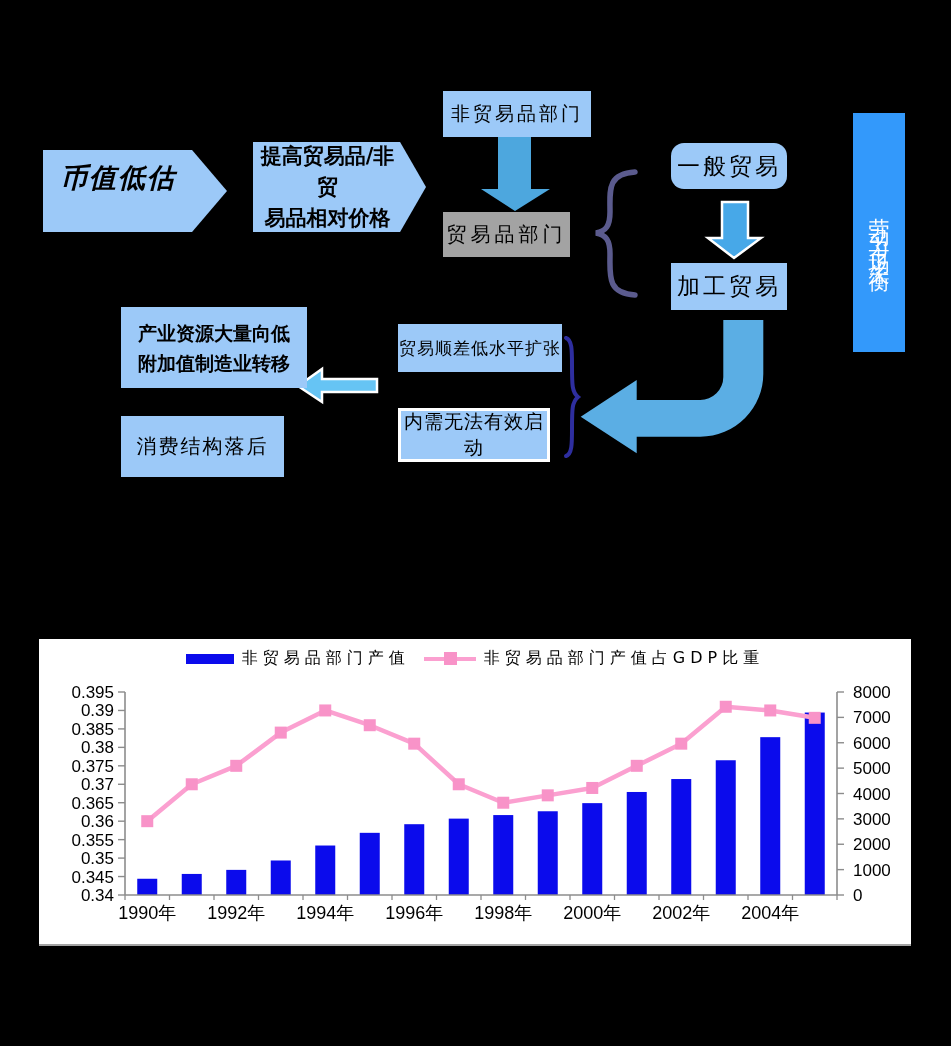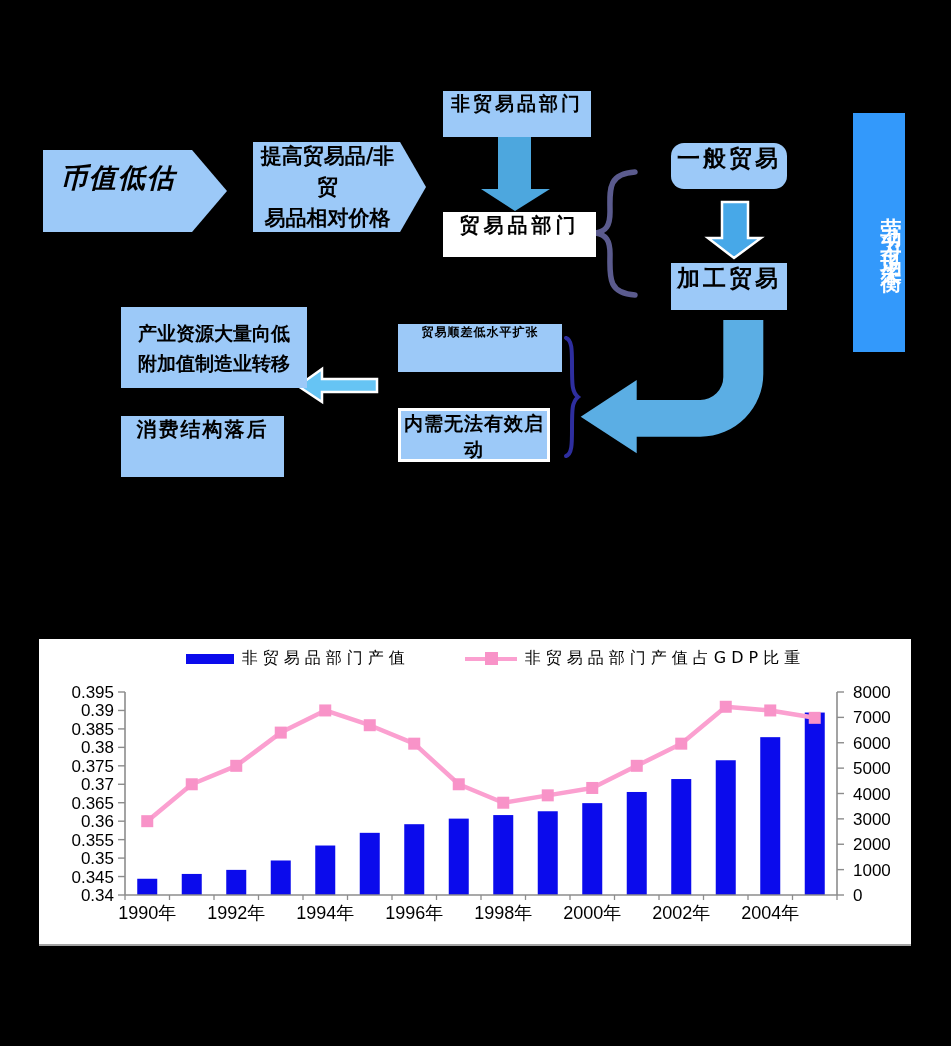--- a/index.html
+++ b/index.html
@@ -1,44 +1,44 @@
 <!DOCTYPE html>
 <html><head>
 <meta charset="utf-8">
 <style>
   html,body{margin:0;padding:0;background:#000;}
   #stage{position:relative;width:951px;height:1046px;background:#000;overflow:hidden;
          font-family:"DejaVu Sans",sans-serif;}
   
-  .fc-box{position:absolute;display:flex;justify-content:center;
-          background:#9CC9F8;color:#000;font-weight:bold;text-align:center;box-sizing:border-box;}
+  .fc-box{position:absolute;display:flex;align-items:center;justify-content:center;
+          background:#9CC9F8;color:#000;font-weight:normal;text-align:center;box-sizing:border-box;}
   .fc-pent{position:absolute;display:flex;flex-direction:column;align-items:center;justify-content:center;
            background:#9CC9F8;color:#000;font-weight:bold;text-align:center;box-sizing:border-box;}
   #node-currency{left:43px;top:150px;width:184px;height:82px;font-size:27px;letter-spacing:2px;
                  clip-path:polygon(0 0,81% 0,100% 50%,81% 100%,0 100%);
                  padding:0 34px 26px 0;font-style:italic;}
   #node-raise{left:253px;top:142px;width:173px;height:90px;font-size:21px;line-height:31px;
               clip-path:polygon(0 0,85% 0,100% 50%,85% 100%,0 100%);padding-right:24px;}
   #node-nontradable{left:443px;top:91px;width:148px;height:46px;font-size:19px;letter-spacing:3px;}
-  #node-tradable{left:443px;top:212px;width:153px;height:45px;font-size:20px;letter-spacing:4px;background:#ffffff;}
+  #node-tradable{left:443px;top:212px;width:127px;height:45px;font-size:20px;letter-spacing:4px;background:#a3a3a3;}
   #node-general{left:671px;top:143px;width:116px;height:46px;font-size:23px;letter-spacing:3px;border-radius:13px;}
   #node-processing{left:671px;top:263px;width:116px;height:47px;font-size:23px;letter-spacing:3px;}
   #node-labor{left:853px;top:113px;width:52px;height:239px;background:#3399FB;color:#fff;
               font-size:21px;writing-mode:vertical-rl;letter-spacing:9px;justify-content:center;}
   #node-industry{left:121px;top:307px;width:186px;height:81px;font-size:19px;line-height:30px;}
   #node-consumption{left:121px;top:416px;width:163px;height:61px;font-size:20px;letter-spacing:2px;}
-  #node-surplus{left:398px;top:324px;width:164px;height:48px;font-size:12px;letter-spacing:1px;}
+  #node-surplus{left:398px;top:324px;width:164px;height:48px;font-size:17px;letter-spacing:1px;}
   #node-demand{left:398px;top:408px;width:152px;height:54px;font-size:19px;letter-spacing:1px;border:3px solid #fff;}
   #fc-svg{position:absolute;left:0;top:0;}
   
   #chart-panel{position:absolute;left:39px;top:639px;width:872px;height:305px;background:#fff;
                border-bottom:2px solid #A3A3A3;}
   #legend{position:absolute;left:0;top:9px;width:100%;display:flex;justify-content:center;
           align-items:center;gap:14px;font-size:16px;color:#000;letter-spacing:5px;}
-  .legend-item{display:flex;align-items:center;gap:8px;margin-left:41px;}
+  .legend-item{display:flex;align-items:center;gap:8px;}
   #legend-bar-swatch{width:48px;height:10px;background:#0B0BEC;display:inline-block;}
   #legend-line-swatch{position:relative;width:52px;height:13px;display:inline-block;}
   #legend-line-swatch .ln{position:absolute;left:0;top:5px;width:52px;height:4px;background:#FBA0D0;}
   #legend-line-swatch .mk{position:absolute;left:20px;top:0;width:13px;height:13px;background:#F893C8;}
   #chart-svg{position:absolute;left:0;top:0;}
 </style>
 </head>
 <body>
 
 <div id="stage">

